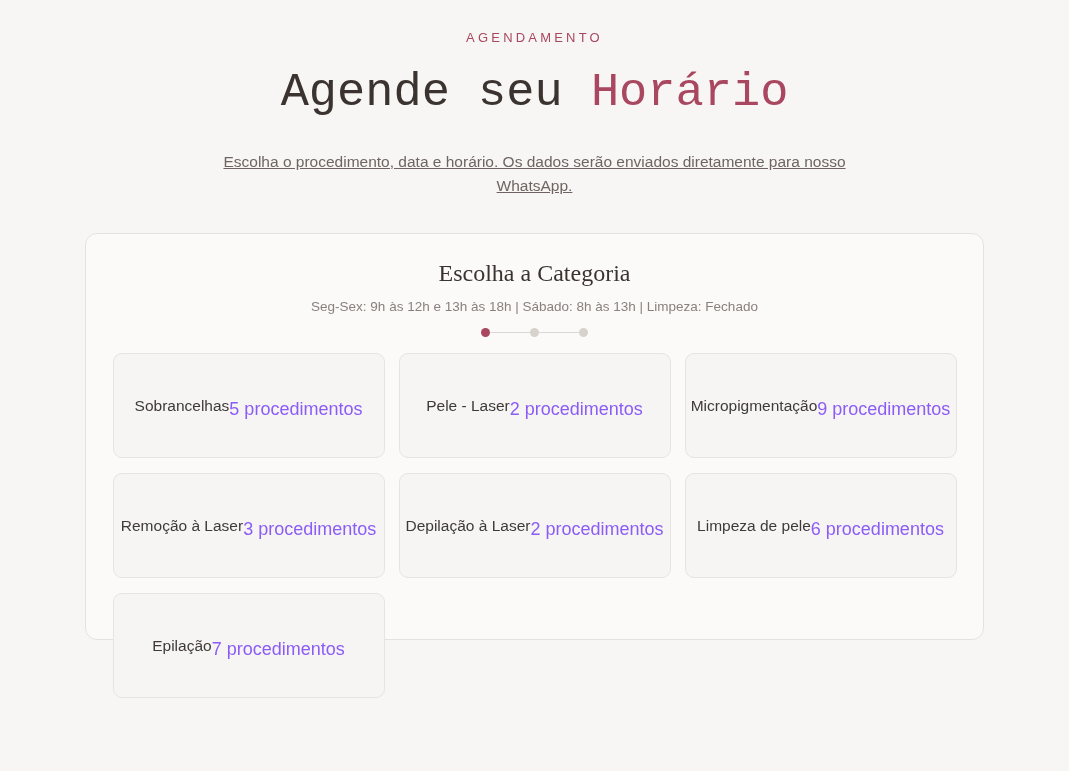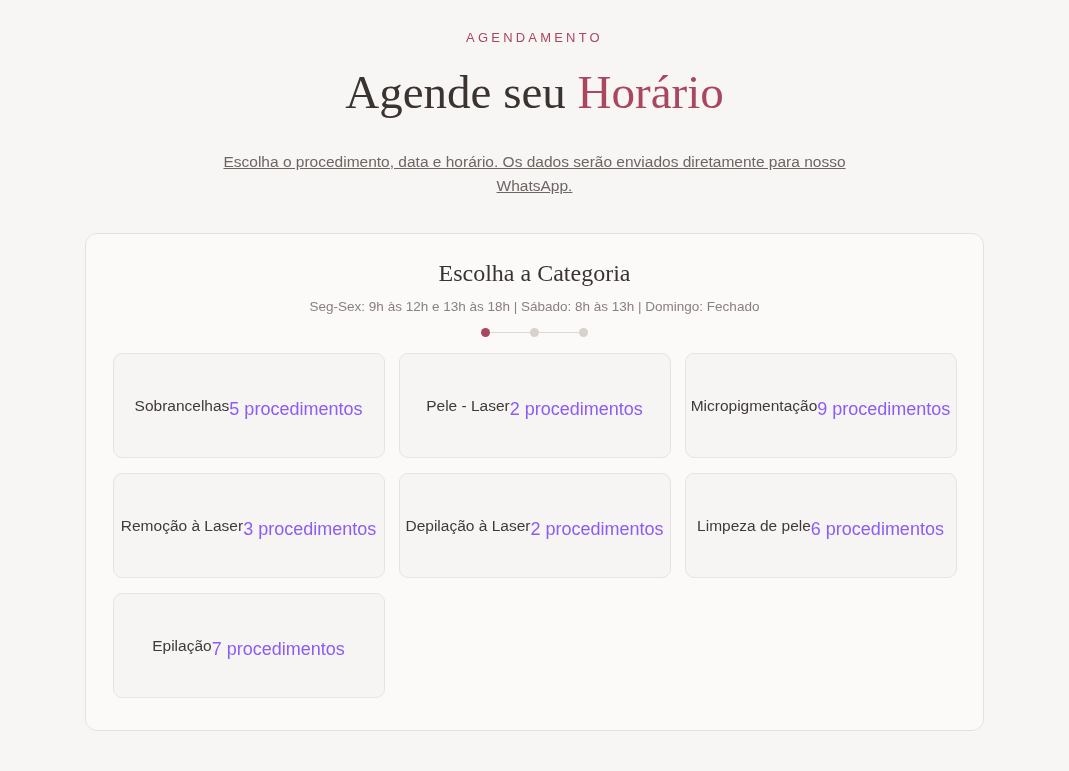--- a/index.html
+++ b/index.html
@@ -24,21 +24,21 @@
   .eyebrow {
     text-align: center;
     color: #a8475f;
     font-size: 13px;
     letter-spacing: 3.2px;
     font-weight: 500;
     text-transform: uppercase;
   }
   .headline {
     text-align: center;
-    font-family: Liberation Serif, serif;
+    font-family: Liberation Mono, monospace;
     font-size: 47px;
     font-weight: 400;
     color: #3b3330;
     margin-top: 22px;
     line-height: 1.1;
   }
   .headline .accent {
     color: #a8475f;
   }
   .subtitle {
@@ -48,21 +48,21 @@
     line-height: 1.55;
     margin: 22px auto 0;
     max-width: 690px;
     text-decoration: underline;
   }
   .panel {
     position: absolute;
     left: 85px;
     top: 233px;
     width: 899px;
-    height: 498px;
+    height: 407px;
     background: #fbfaf9;
     border: 1px solid #e6e1dd;
     border-radius: 12px;
     padding: 26px 39px 0;
   }
   .panel-title {
     text-align: center;
     font-family: "Liberation Serif", serif;
     font-size: 24px;
     color: #3b3330;
@@ -127,21 +127,21 @@
 <div class="page">
 
   <div class="eyebrow">AGENDAMENTO</div>
 
   <h1 class="headline"><span>Agende seu </span><span class="accent">Horário</span></h1>
 
   <p class="subtitle">Escolha o procedimento, data e horário. Os dados serão enviados diretamente para nosso WhatsApp.</p>
 
   <div class="panel">
     <div class="panel-title">Escolha a Categoria</div>
-    <div class="panel-hours">Seg-Sex: 9h às 12h e 13h às 18h | Sábado: 8h às 13h | Domingo: Fechado</div>
+    <div class="panel-hours">Seg-Sex: 9h às 12h e 13h às 18h | Sábado: 8h às 13h | Limpeza: Fechado</div>
 
     <div class="steps">
       <span class="dot active"></span>
       <span class="dash"></span>
       <span class="dot"></span>
       <span class="dash"></span>
       <span class="dot"></span>
     </div>
 
     <div class="grid">

